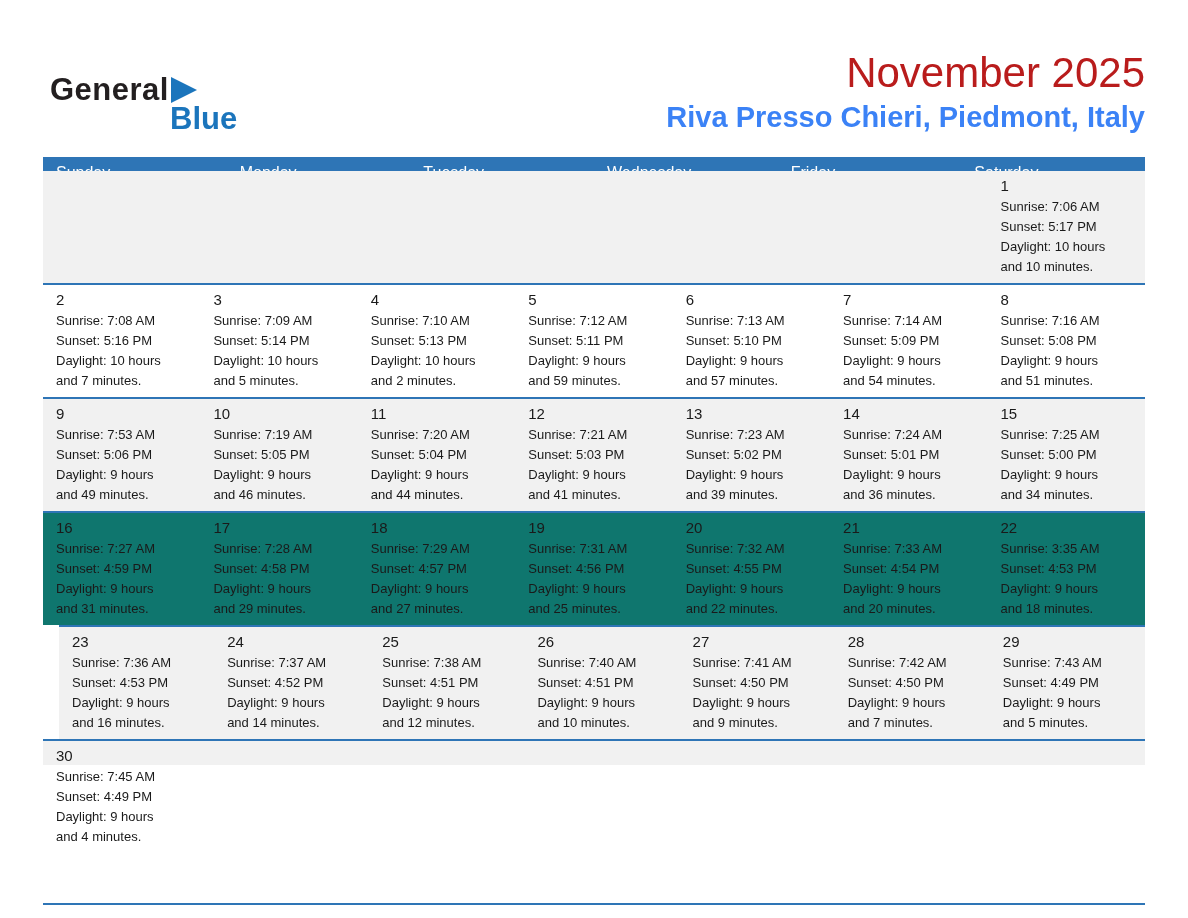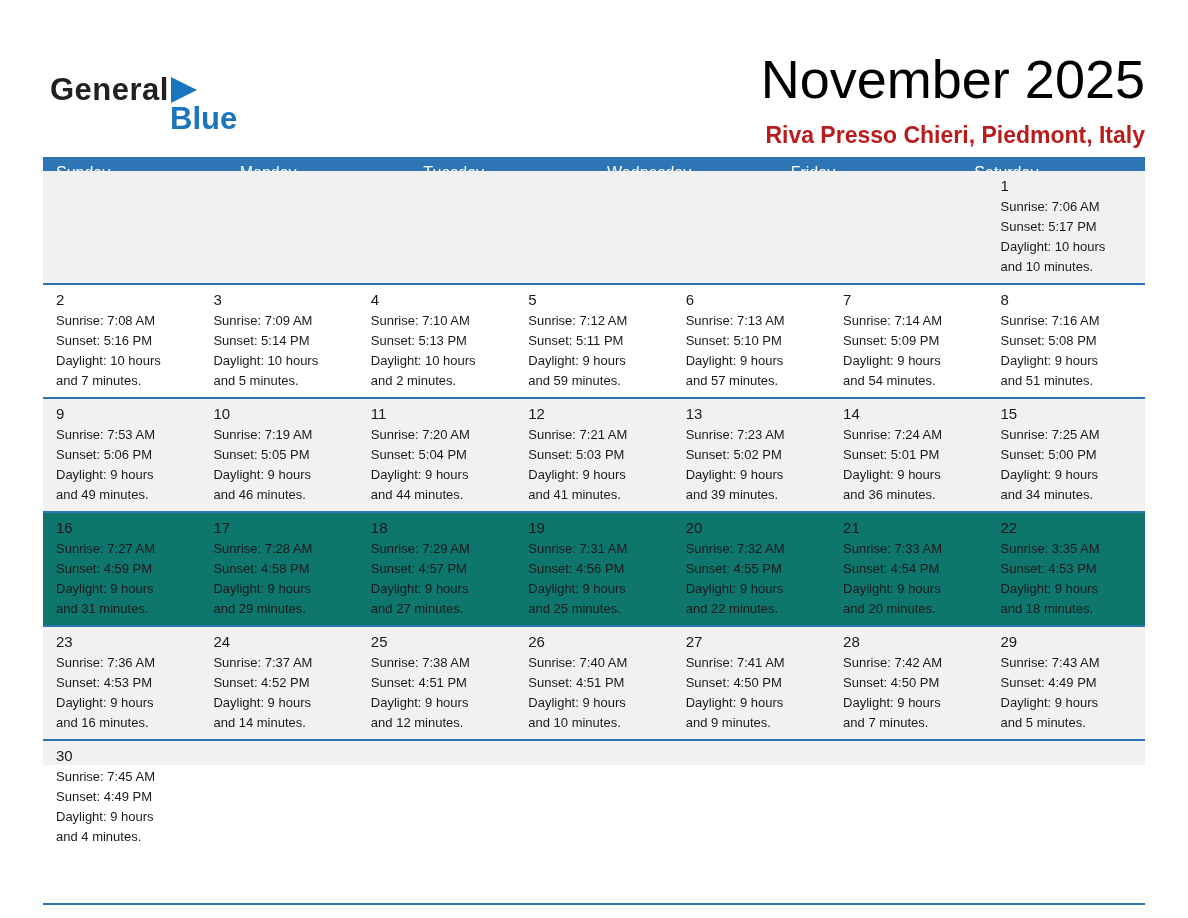--- a/index.html
+++ b/index.html
@@ -39,30 +39,30 @@
   }
   .logo-blue {
     font-size: 31px;
     font-weight: 700;
     color: var(--logo-blue, #1b75bc);
     margin-left: 120px;
     margin-top: -7px;
   }
   .titles { text-align: right; }
   .month-title {
-    font-size: 54px;
+    font-size: 42px;
     font-weight: 400;
-    color: #000000;
+    color: #b91c1c;
     line-height: 1.1;
   }
   .location {
-    font-size: 23px;
+    font-size: 29px;
     font-weight: 700;
-    color: #b91c1c;
-    margin-top: 13px;
+    color: #3b82f6;
+    margin-top: 5px;
   }
 
   
   .calendar { width: 100%; }
   .weekday-row {
     display: flex;
     background: var(--header-blue, #2e75b6);
     height: 14px;
   }
   .weekday-cell {
@@ -301,21 +301,21 @@
             <div class="cell-line">and 20 minutes.</div>
           </div>
           <div class="day-cell">
             <div class="day-number">22</div>
             <div class="cell-line">Sunrise: 3:35 AM</div>
             <div class="cell-line">Sunset: 4:53 PM</div>
             <div class="cell-line">Daylight: 9 hours</div>
             <div class="cell-line">and 18 minutes.</div>
           </div>
         </div>
-        <div class="week-row" style="background: rgb(241, 241, 241);">
+        <div class="week-row" style="background: rgb(241, 241, 241); margin-left: 16px;">
           <div class="day-cell">
             <div class="day-number">23</div>
             <div class="cell-line">Sunrise: 7:36 AM</div>
             <div class="cell-line">Sunset: 4:53 PM</div>
             <div class="cell-line">Daylight: 9 hours</div>
             <div class="cell-line">and 16 minutes.</div>
           </div>
           <div class="day-cell">
             <div class="day-number">24</div>
             <div class="cell-line">Sunrise: 7:37 AM</div>

